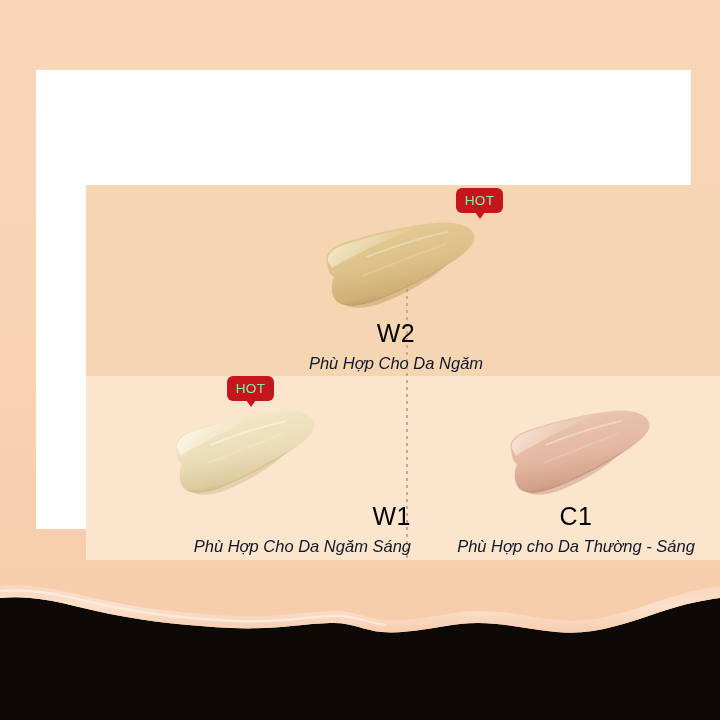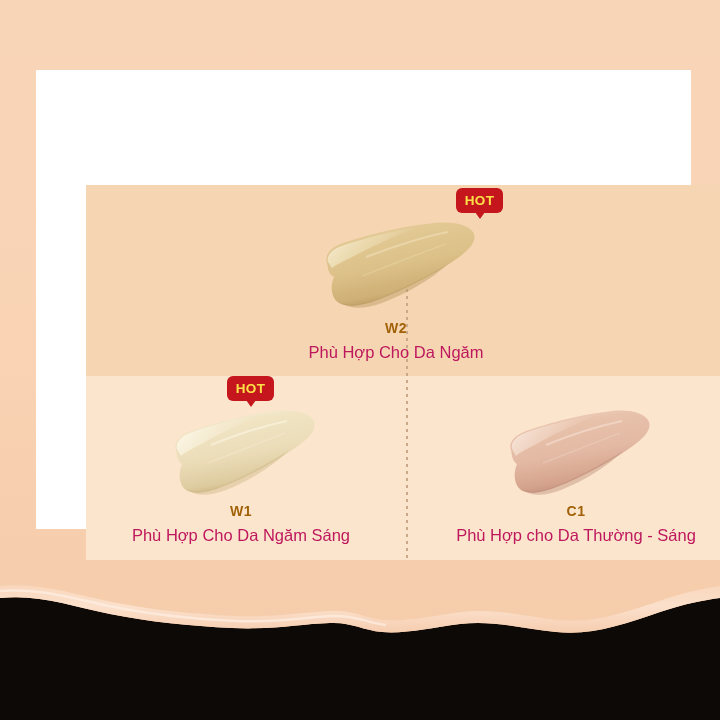--- a/index.html
+++ b/index.html
@@ -83,53 +83,54 @@
   
   .shade {
     position: absolute;
     text-align: center;
   }
   .shade .swatch-wrap {
     position: relative;
     margin: 0 auto;
   }
   .shade-code {
-    font-size: 14px;
-    font-weight: bold;
-    color: #a16207;
+    font-size: 25px;
+    font-weight: normal;
+    color: #000000;
     letter-spacing: 0.5px;
     line-height: 1;
   }
   .shade-desc {
     font-size: 16.5px;
-    color: #be185d;
+    color: #0f172a;
     line-height: 1;
     margin-top: 9px;
     white-space: nowrap;
+    font-style: italic;
   }
 
   
   #shade-w2 { left: 190px; top: 140px; width: 340px; }
   #shade-w1 { left: 35px;  top: 330px; width: 340px; }
   #shade-c1 { left: 370px; top: 330px; width: 340px; }
 
   #shade-w2 .labels { margin-top: 6px; }
-  #shade-w1 .labels { margin-top: 4px; }
+  #shade-w1 .labels { margin-top: 4px; text-align: right; }
   #shade-c1 .labels { margin-top: 4px; }
 
   
   .hot-badge {
     position: absolute;
     width: 47px;
     height: 25px;
     border-radius: 6px;
     background: #c4161c;
-    color: #fde047;
+    color: #86efac;
     font-size: 13.5px;
-    font-weight: bold;
+    font-weight: normal;
     letter-spacing: 0.4px;
     line-height: 25px;
     text-align: center;
     z-index: 5;
   }
   .hot-badge::after {
     content: "";
     position: absolute;
     left: 50%;
     bottom: -6px;

